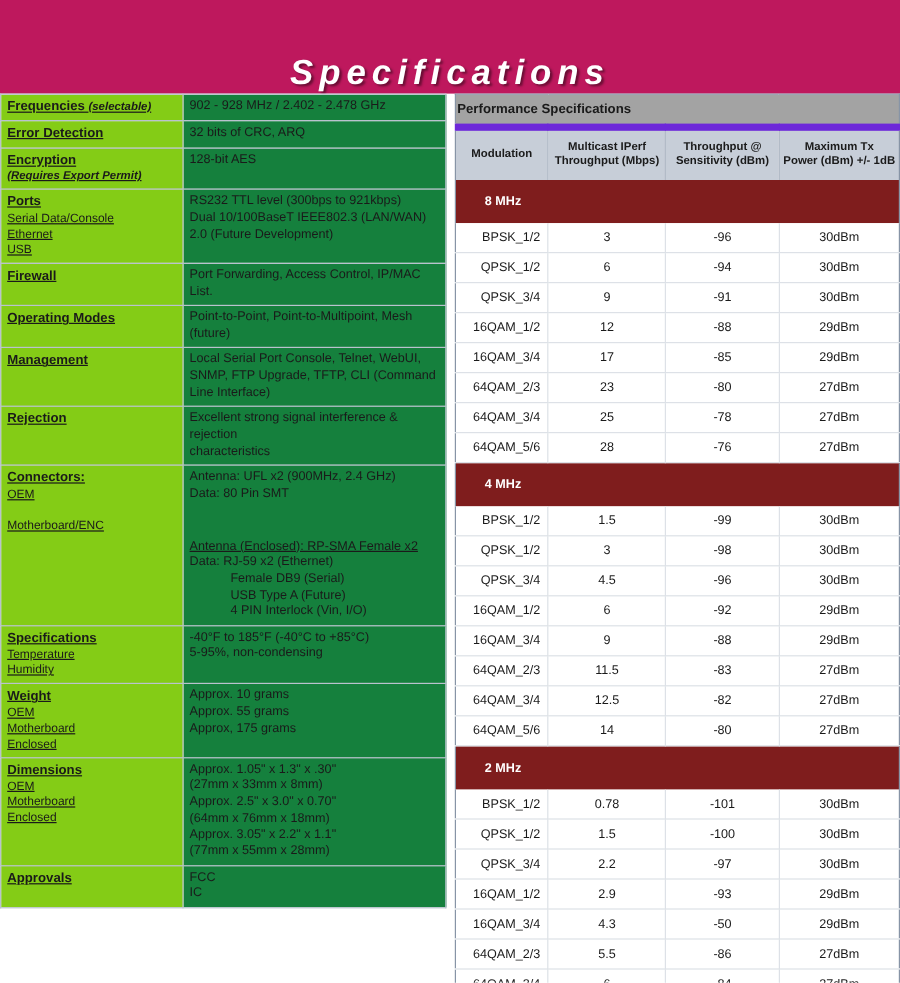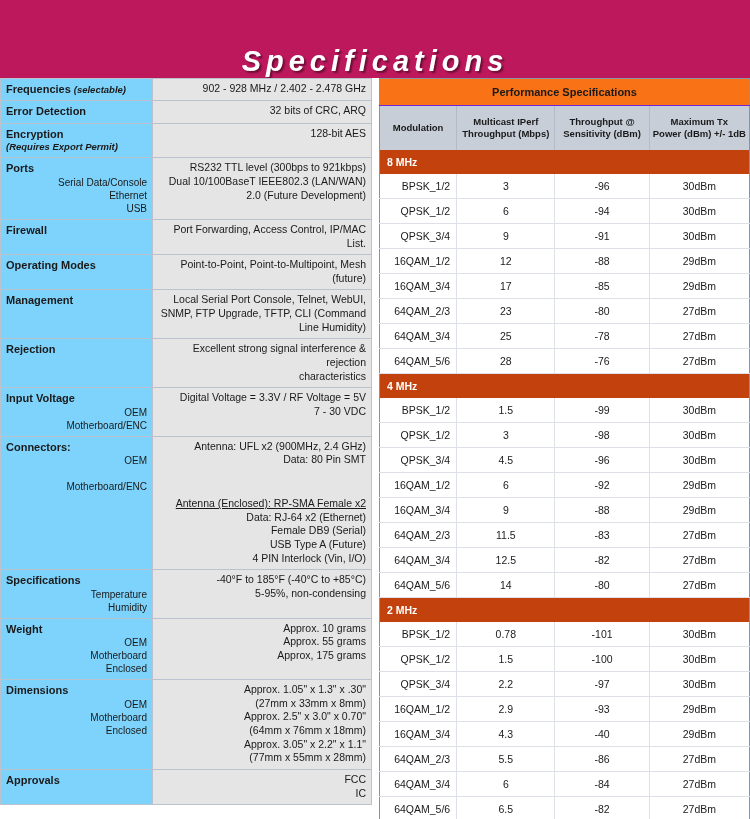--- a/index.html
+++ b/index.html
@@ -48,68 +48,69 @@
   }
   table.spec td {
     border: 1px solid #b9c2ce;
     vertical-align: top;
     padding: 3px 5px 4px 5px;
     font-size: 10.5px;
     line-height: 1.28;
   }
   td.lbl {
     width: 152px;
-    background: #7dd3fc;
+    background: #84cc16;
     border-right: 1px solid #8794a6;
-  }
-  td.val { background: #e5e5e5; text-align: right; }
+    text-decoration: underline;
+  }
+  td.val { background: #15803d; }
 
   .lbl-main { font-weight: bold; font-size: 11px; }
   .lbl-note { font-weight: bold; font-style: italic; font-size: 9.5px; }
   .sub-list { margin-top: 0; }
-  .sub-row  { text-align: right; font-size: 10px; line-height: 1.3; }
+  .sub-row  { font-size: 10px; line-height: 1.3; }
   .sub-row.pad { margin-top: 13px; }
   .val-row  { line-height: 1.3; }
   .val-row.pad { margin-top: 30px; text-decoration: underline; }
   .indent { padding-left: 34px; display: block; }
 
   
   table.perf {
     width: 100%;
     border-collapse: collapse;
     table-layout: fixed;
     border: 1px solid #8794a6;
   }
   table.perf td { font-size: 10.5px; }
   tr.perf-title td {
-    background: #f97316;
-    text-align: center;
+    background: #a3a3a3;
+    text-align: left;
     font-weight: bold;
     font-size: 11px;
     height: 27px;
-    border-bottom: 1px solid #6d28d9;
+    border-bottom: 6px solid #6d28d9;
   }
   tr.perf-head td {
     background: #c7ced8;
     text-align: center;
     font-weight: bold;
     font-size: 9.5px;
     line-height: 1.25;
     height: 44px;
     padding: 2px 3px;
     border-right: 1px solid #b2bbc7;
   }
   tr.perf-head td:last-child { border-right: none; }
   tr.band td {
-    background: #c2410c;
+    background: #7f1d1d;
     color: #ffffff;
     font-weight: bold;
     font-size: 10.5px;
-    height: 24px;
-    padding-left: 7px;
+    height: 36px;
+    padding-left: 24px;
   }
   tr.data td {
     height: 25px;
     background: #ffffff;
     border-bottom: 1px solid #dde1e7;
     border-right: 1px solid #dde1e7;
     padding: 0 6px;
   }
   tr.data td:last-child { border-right: none; }
   tr.data td.mod { text-align: right; }
@@ -170,50 +171,40 @@
               <td class="lbl"><span class="lbl-main">Operating Modes</span></td>
               <td class="val">
                 <div class="val-row">Point-to-Point, Point-to-Multipoint, Mesh (future)</div>
               </td>
             </tr>
             <tr>
               <td class="lbl"><span class="lbl-main">Management</span></td>
               <td class="val">
                 <div class="val-row">Local Serial Port Console, Telnet, WebUI,</div>
                 <div class="val-row">SNMP, FTP Upgrade, TFTP, CLI (Command</div>
-                <div class="val-row">Line Humidity)</div>
+                <div class="val-row">Line Interface)</div>
               </td>
             </tr>
             <tr>
               <td class="lbl"><span class="lbl-main">Rejection</span></td>
               <td class="val">
                 <div class="val-row">Excellent strong signal interference &amp; rejection</div>
                 <div class="val-row">characteristics</div>
-              </td>
-            </tr>
-            <tr>
-              <td class="lbl"><span class="lbl-main">Input Voltage</span><div class="sub-list">
-                  <div class="sub-row">OEM</div>
-                  <div class="sub-row">Motherboard/ENC</div>
-                </div></td>
-              <td class="val">
-                <div class="val-row">Digital Voltage = 3.3V / RF Voltage = 5V</div>
-                <div class="val-row">7 - 30 VDC</div>
               </td>
             </tr>
             <tr>
               <td class="lbl"><span class="lbl-main">Connectors:</span><div class="sub-list">
                   <div class="sub-row">OEM</div>
                   <div class="sub-row pad">Motherboard/ENC</div>
                 </div></td>
               <td class="val">
                 <div class="val-row">Antenna: UFL x2 (900MHz, 2.4 GHz)</div>
                 <div class="val-row">Data: 80 Pin SMT</div>
                 <div class="val-row pad">Antenna (Enclosed): RP-SMA Female x2</div>
-                <div class="val-row">Data:   RJ-64  x2 (Ethernet)</div>
+                <div class="val-row">Data:   RJ-59  x2 (Ethernet)</div>
                 <div class="val-row">
                   <span class="indent">Female DB9 (Serial)</span>
                 </div>
                 <div class="val-row">
                   <span class="indent">USB Type A (Future)</span>
                 </div>
                 <div class="val-row">
                   <span class="indent">4 PIN Interlock (Vin, I/O)</span>
                 </div>
               </td>
@@ -425,21 +416,21 @@
             </tr>
             <tr class="data">
               <td class="mod">16QAM_1/2</td>
               <td class="num">2.9</td>
               <td class="num">-93</td>
               <td class="num">29dBm</td>
             </tr>
             <tr class="data">
               <td class="mod">16QAM_3/4</td>
               <td class="num">4.3</td>
-              <td class="num">-40</td>
+              <td class="num">-50</td>
               <td class="num">29dBm</td>
             </tr>
             <tr class="data">
               <td class="mod">64QAM_2/3</td>
               <td class="num">5.5</td>
               <td class="num">-86</td>
               <td class="num">27dBm</td>
             </tr>
             <tr class="data">
               <td class="mod">64QAM_3/4</td>

